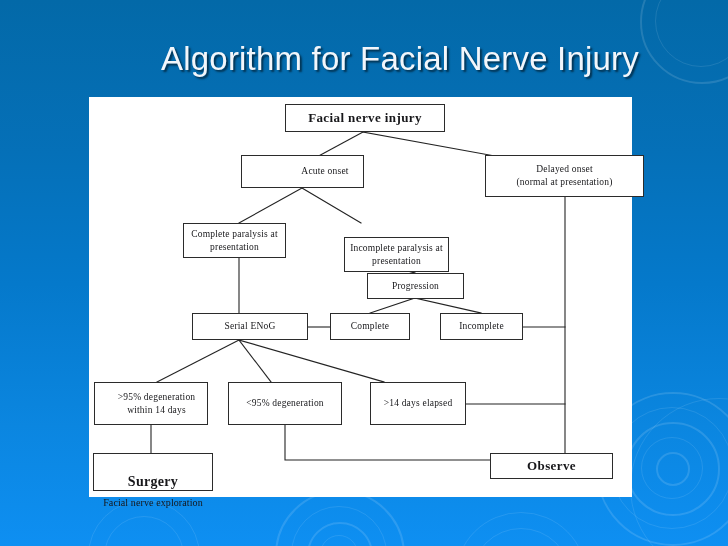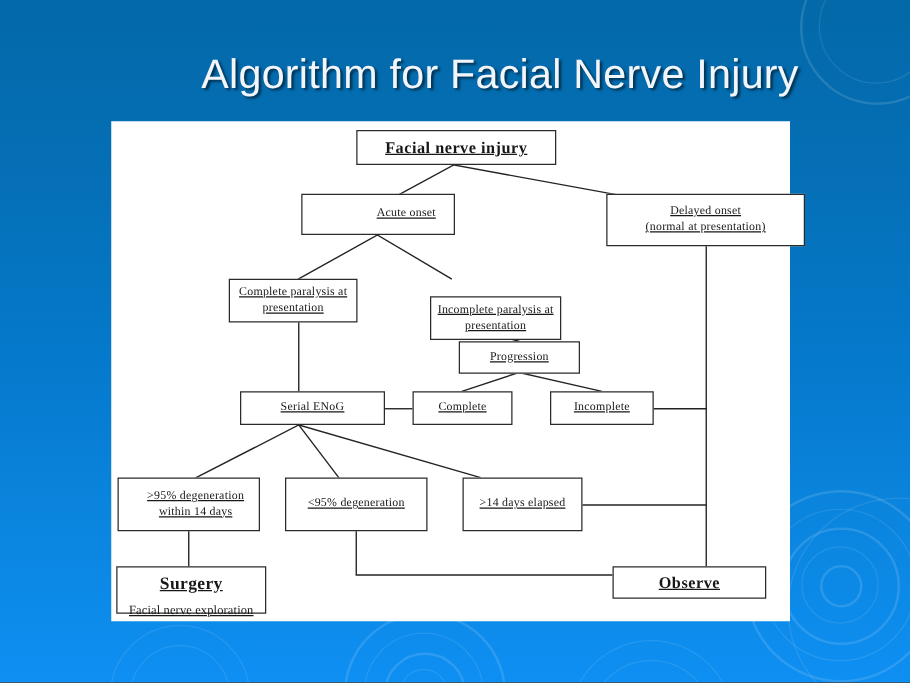--- a/index.html
+++ b/index.html
@@ -73,31 +73,30 @@
     flex-direction: column;
     align-items: center;
     justify-content: center;
     text-align: center;
     color: #17171a;
     font-family: "Liberation Serif", serif;
     font-size: 9.5px;
     line-height: 1.35;
     letter-spacing: 0.2px;
     padding: 2px 3px;
-    text-decoration: underline;
   }
   .node .l2 { display: block; }
   .node.bold {
     font-weight: bold;
     font-size: 13px;
     letter-spacing: 0.4px;
   }
   .node.surgery {
     justify-content: flex-start;
-    padding-top: 5px;
+    padding-top: 19px;
   }
   .node.surgery .head {
     font-weight: bold;
     font-size: 14px;
     letter-spacing: 0.3px;
   }
   .node.surgery .sub {
     font-size: 10px;
     margin-top: 4px;
     letter-spacing: 0.1px;

